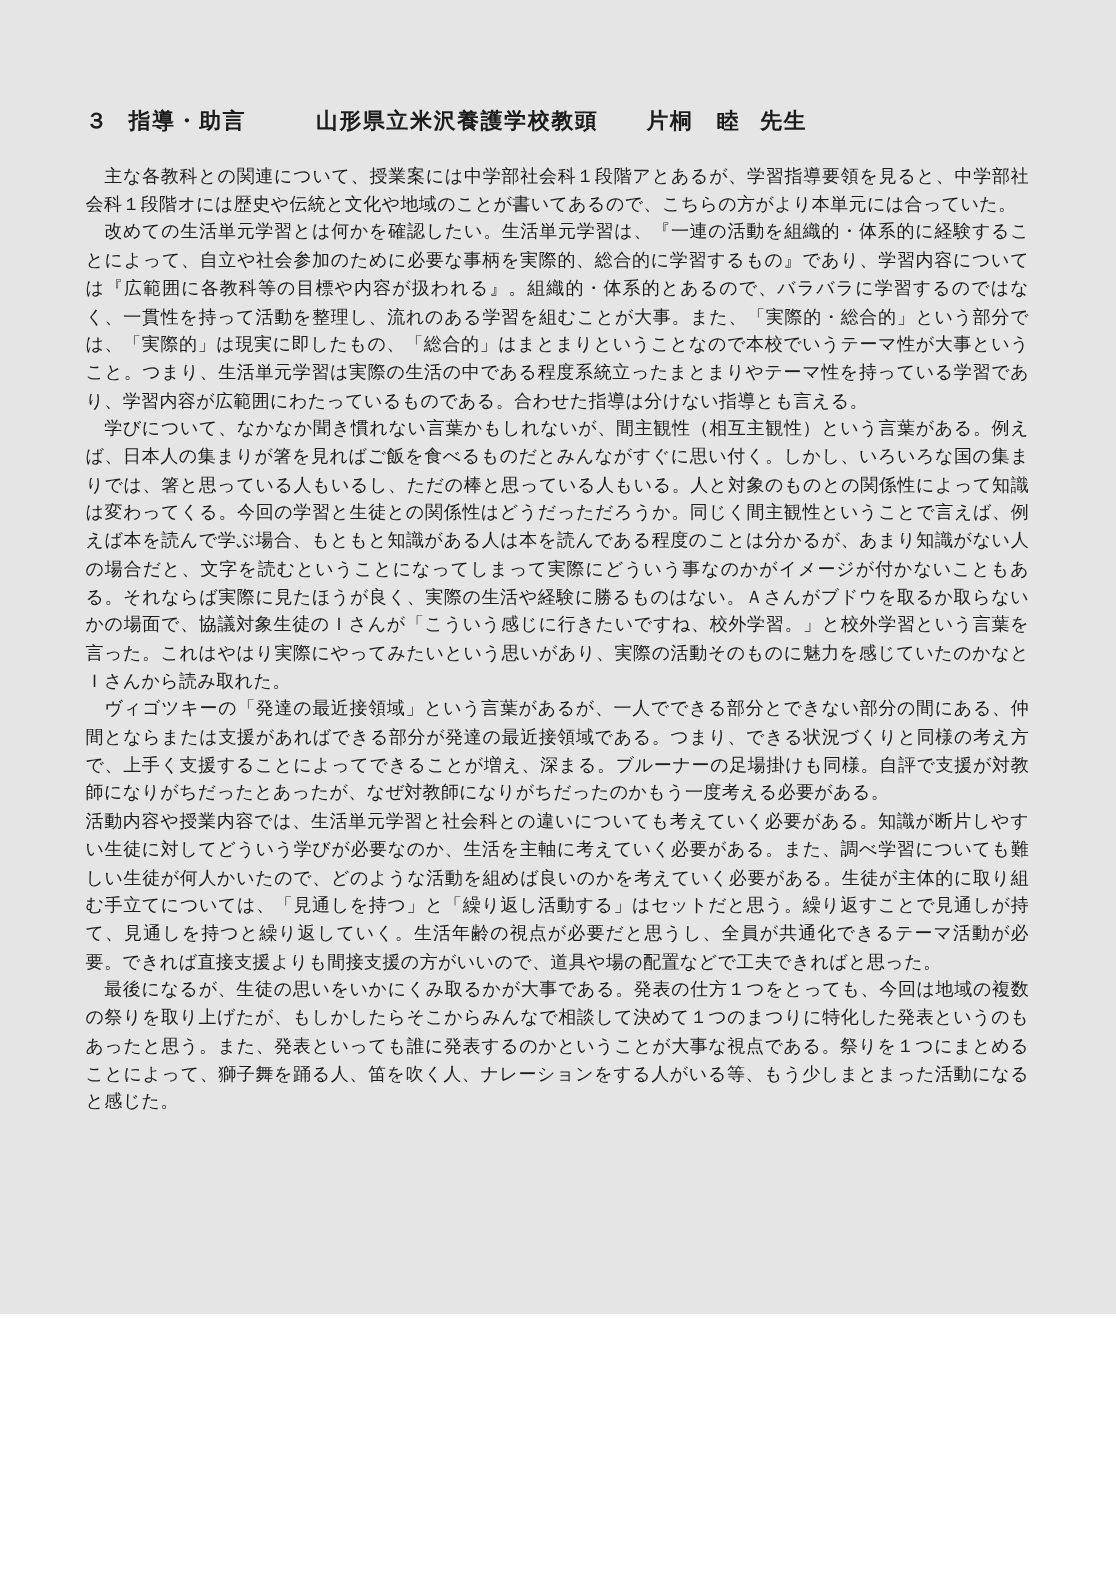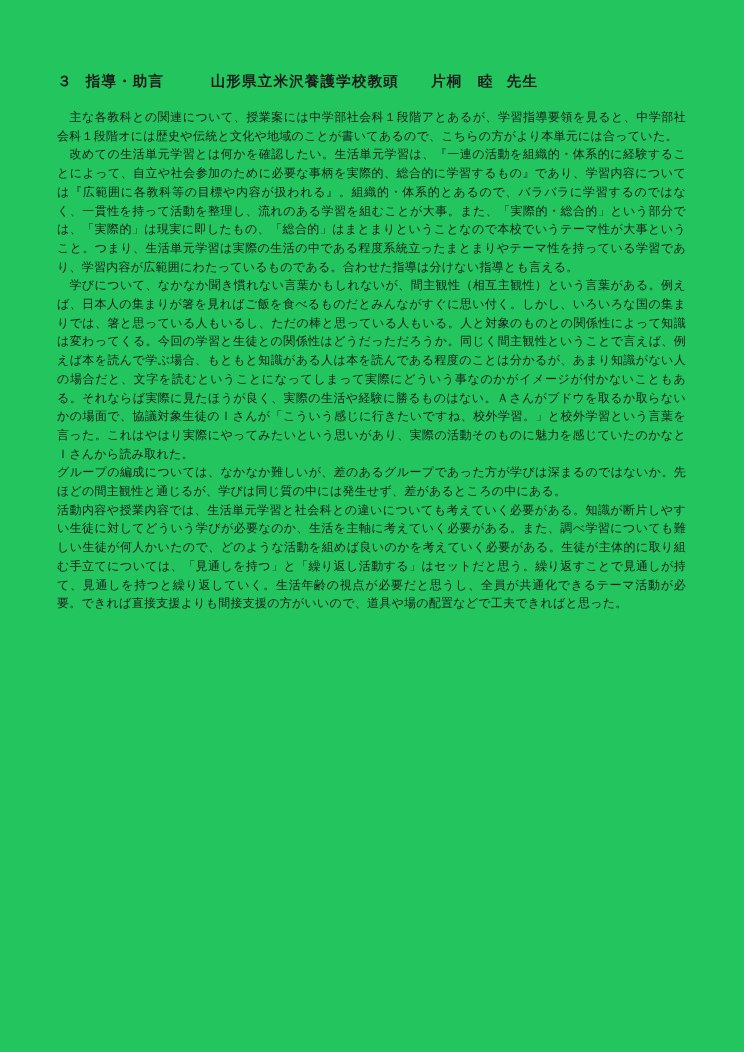--- a/index.html
+++ b/index.html
@@ -10,23 +10,23 @@
   body {
     width: 744px;
     height: 1052px;
     overflow: hidden;
     font-family: "DejaVu Serif", "Liberation Serif", serif;
     color: #1c1c1c;
   }
   .page {
     box-sizing: border-box;
     width: 744px;
-    height: 1052px;
+    height: 876px;
     padding: 71px 58px 40px 57px;
-    background: #22c55e;
+    background: #e5e5e5;
   }
   .heading {
     font-family: "DejaVu Sans", "Liberation Sans", sans-serif;
     font-weight: bold;
     font-size: 14.5px;
     line-height: 20px;
     letter-spacing: 1.2px;
     white-space: nowrap;
     margin: 0 0 17px 0;
   }
@@ -49,17 +49,18 @@
 <div class="page">
 
   <div class="heading">
     <span class="gap-sm">３</span><span class="gap-lg">指導・助言</span><span class="gap-md">山形県立米沢養護学校教頭</span><span class="gap-sm">片桐　睦</span><span>先生</span>
   </div>
 
   <div class="body-text">
     <p>　主な各教科との関連について、授業案には中学部社会科１段階アとあるが、学習指導要領を見ると、中学部社会科１段階オには歴史や伝統と文化や地域のことが書いてあるので、こちらの方がより本単元には合っていた。</p>
     <p>　改めての生活単元学習とは何かを確認したい。生活単元学習は、『一連の活動を組織的・体系的に経験することによって、自立や社会参加のために必要な事柄を実際的、総合的に学習するもの』であり、学習内容については『広範囲に各教科等の目標や内容が扱われる』。組織的・体系的とあるので、バラバラに学習するのではなく、一貫性を持って活動を整理し、流れのある学習を組むことが大事。また、「実際的・総合的」という部分では、「実際的」は現実に即したもの、「総合的」はまとまりということなので本校でいうテーマ性が大事ということ。つまり、生活単元学習は実際の生活の中である程度系統立ったまとまりやテーマ性を持っている学習であり、学習内容が広範囲にわたっているものである。合わせた指導は分けない指導とも言える。</p>
     <p>　学びについて、なかなか聞き慣れない言葉かもしれないが、間主観性（相互主観性）という言葉がある。例えば、日本人の集まりが箸を見ればご飯を食べるものだとみんながすぐに思い付く。しかし、いろいろな国の集まりでは、箸と思っている人もいるし、ただの棒と思っている人もいる。人と対象のものとの関係性によって知識は変わってくる。今回の学習と生徒との関係性はどうだっただろうか。同じく間主観性ということで言えば、例えば本を読んで学ぶ場合、もともと知識がある人は本を読んである程度のことは分かるが、あまり知識がない人の場合だと、文字を読むということになってしまって実際にどういう事なのかがイメージが付かないこともある。それならば実際に見たほうが良く、実際の生活や経験に勝るものはない。Ａさんがブドウを取るか取らないかの場面で、協議対象生徒のＩさんが「こういう感じに行きたいですね、校外学習。」と校外学習という言葉を言った。これはやはり実際にやってみたいという思いがあり、実際の活動そのものに魅力を感じていたのかなとＩさんから読み取れた。</p>
-    <p>グループの編成については、なかなか難しいが、差のあるグループであった方が学びは深まるのではないか。先ほどの間主観性と通じるが、学びは同じ質の中には発生せず、差があるところの中にある。</p>
+    <p>　ヴィゴツキーの「発達の最近接領域」という言葉があるが、一人でできる部分とできない部分の間にある、仲間とならまたは支援があればできる部分が発達の最近接領域である。つまり、できる状況づくりと同様の考え方で、上手く支援することによってできることが増え、深まる。ブルーナーの足場掛けも同様。自評で支援が対教師になりがちだったとあったが、なぜ対教師になりがちだったのかもう一度考える必要がある。</p>
     <p>活動内容や授業内容では、生活単元学習と社会科との違いについても考えていく必要がある。知識が断片しやすい生徒に対してどういう学びが必要なのか、生活を主軸に考えていく必要がある。また、調べ学習についても難しい生徒が何人かいたので、どのような活動を組めば良いのかを考えていく必要がある。生徒が主体的に取り組む手立てについては、「見通しを持つ」と「繰り返し活動する」はセットだと思う。繰り返すことで見通しが持て、見通しを持つと繰り返していく。生活年齢の視点が必要だと思うし、全員が共通化できるテーマ活動が必要。できれば直接支援よりも間接支援の方がいいので、道具や場の配置などで工夫できればと思った。</p>
+    <p>　最後になるが、生徒の思いをいかにくみ取るかが大事である。発表の仕方１つをとっても、今回は地域の複数の祭りを取り上げたが、もしかしたらそこからみんなで相談して決めて１つのまつりに特化した発表というのもあったと思う。また、発表といっても誰に発表するのかということが大事な視点である。祭りを１つにまとめることによって、獅子舞を踊る人、笛を吹く人、ナレーションをする人がいる等、もう少しまとまった活動になると感じた。</p>
   </div>
 
 </div>
 
 </body></html>

